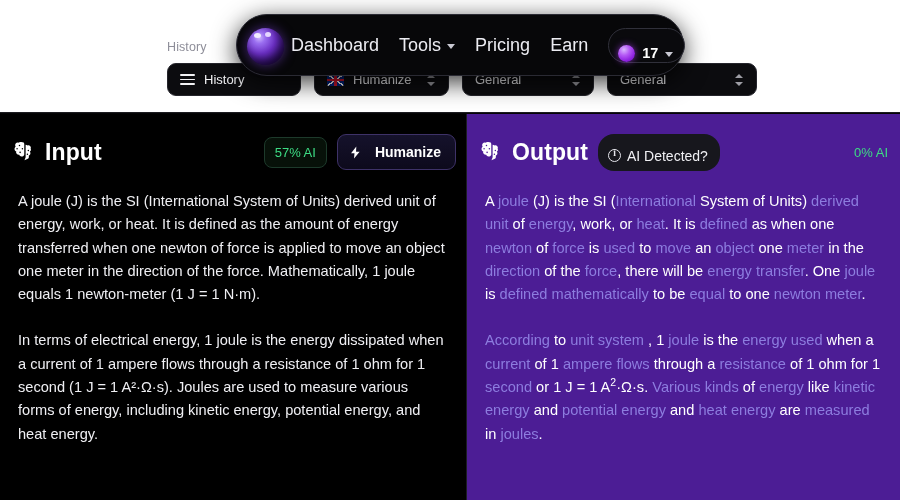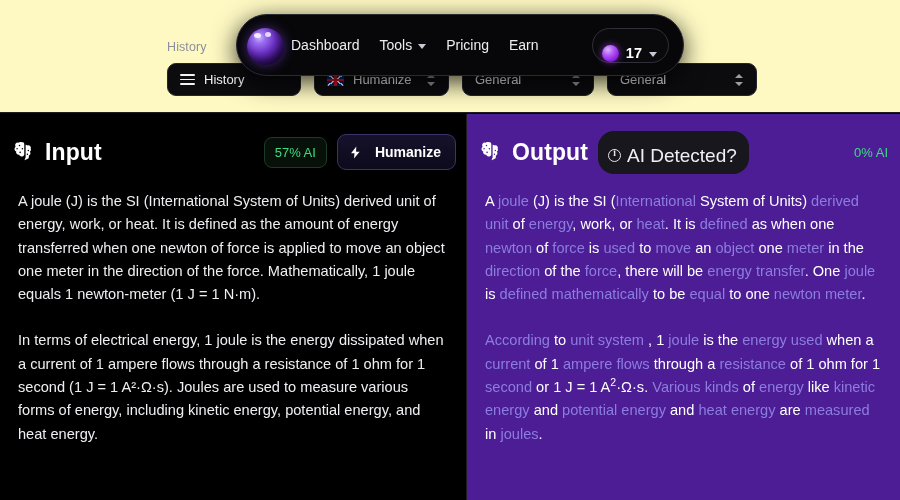--- a/index.html
+++ b/index.html
@@ -29,21 +29,21 @@
     border-radius: 50%;
     background: #3a3a46;
   }
 
   
   .toolbar-strip {
     position: absolute;
     left: 0; top: 0;
     width: 900px;
     height: 113px;
-    background: #fef9c3;
+    background: #ffffff;
     border-bottom: 1px solid #1b1b20;
   }
 
   .history-caption {
     position: absolute;
     left: 167px; top: 40px;
     font-size: 12.5px;
     color: #8e8e99;
     letter-spacing: .1px;
   }
@@ -159,21 +159,21 @@
     content: "";
     position: absolute;
     left: 18px; top: 4px;
     width: 6px; height: 5px;
     border-radius: 50%;
     background: #e4d6ff;
     filter: blur(.6px);
   }
 
   .nav-link {
-    font-size: 14px;
+    font-size: 18px;
     color: #ececf2;
     white-space: nowrap;
     display: flex;
     align-items: center;
     gap: 6px;
     cursor: pointer;
   }
   .chev {
     width: 0; height: 0;
     border-left: 4.5px solid transparent;
@@ -260,21 +260,21 @@
     gap: 13px;
     cursor: pointer;
     white-space: nowrap;
   }
   .bolt { width: 13px; height: 15px; flex: 0 0 auto; }
 
   .detect-chip {
     border-radius: 16px;
     background: #17171d;
     color: #f0f0f4;
-    font-size: 19px;
+    font-size: 14px;
     padding: 14px 12px 7px 10px;
     display: flex;
     align-items: center;
     gap: 6px;
     cursor: pointer;
     white-space: nowrap;
   }
   .info-i {
     width: 13px; height: 13px;
     border-radius: 50%;

